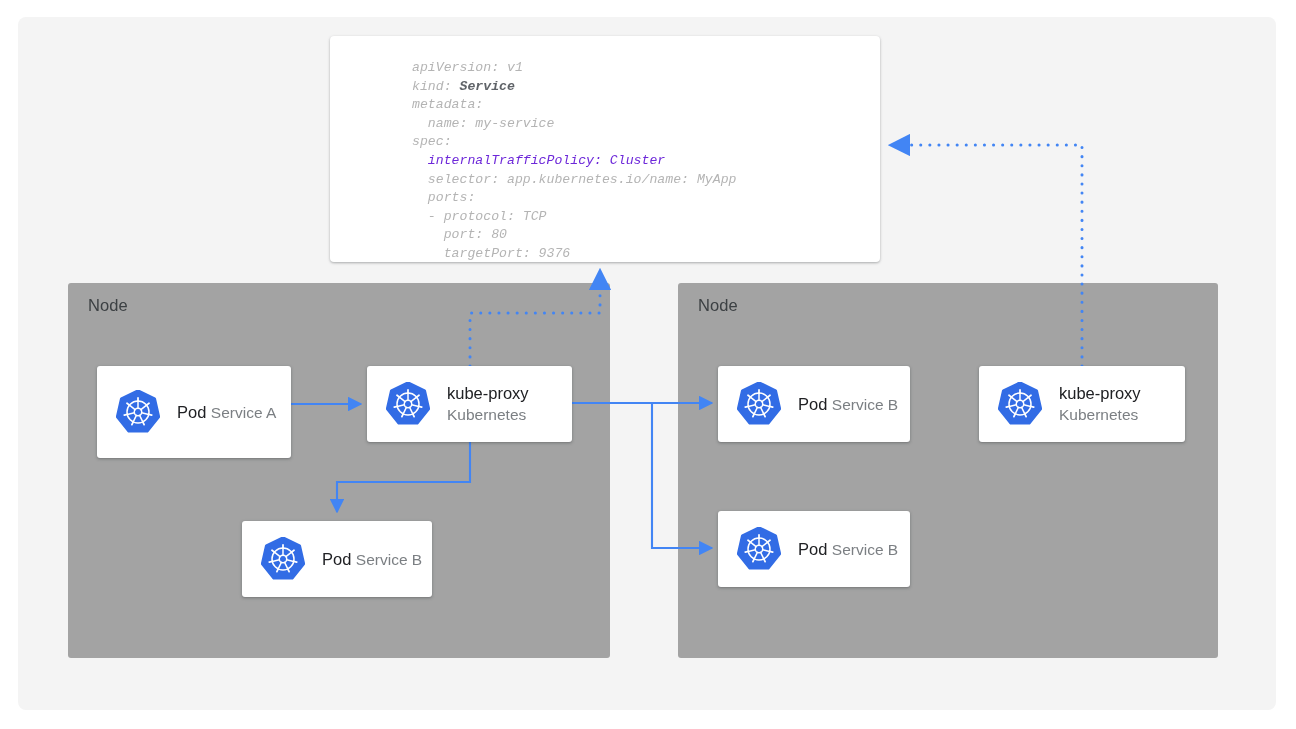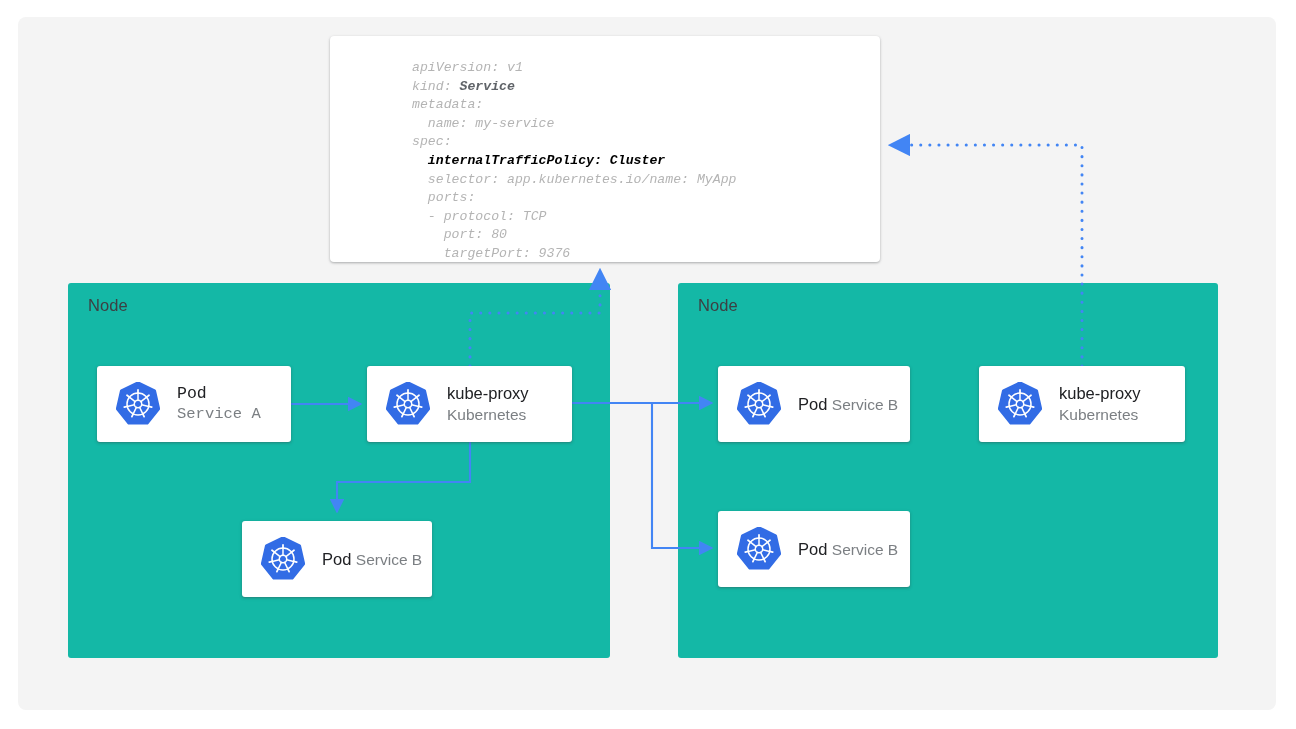--- a/index.html
+++ b/index.html
@@ -27,21 +27,21 @@
     top: 17px;
     width: 1258px;
     height: 693px;
     background: #f4f4f4;
     border-radius: 8px;
   }
 
   
   .node-box {
     position: absolute;
-    background: #14b8a6;
+    background: #a3a3a3;
     border-radius: 3px;
   }
   #node-left  { left: 68px;  top: 283px; width: 542px; height: 375px; }
   #node-right { left: 678px; top: 283px; width: 540px; height: 375px; }
 
   .node-label {
     position: absolute;
     left: 20px;
     top: 13px;
     font-size: 16.5px;
@@ -66,21 +66,21 @@
     left: 82px;
     top: 23px;
     font-family: "Liberation Mono", "DejaVu Sans Mono", monospace;
     font-size: 13.2px;
     line-height: 18.6px;
     color: #b4b4b4;
     font-style: italic;
     white-space: pre;
   }
   .yaml-line { display: block; white-space: pre; }
-  .yaml-line.bold { font-weight: bold; color: #000000; }
+  .yaml-line.bold { font-weight: normal; color: #6d28d9; }
 
   
   .entity {
     position: absolute;
     background: #ffffff;
     border-radius: 3px;
     box-shadow: 0 1px 2px rgba(60,64,67,.3), 0 1px 3px 1px rgba(60,64,67,.12);
     display: flex;
     align-items: center;
   }
@@ -105,21 +105,21 @@
     white-space: nowrap;
   }
   .entity .entity-sub {
     font-size: 15.5px;
     color: #7b7f83;
     line-height: 21px;
     white-space: nowrap;
     margin-top: 1px;
   }
 
-  #pod-a        { left: 97px;  top: 366px; width: 194px; height: 76px; font-family: Liberation Mono, monospace; }
+  #pod-a        { left: 97px;  top: 366px; width: 194px; height: 92px; }
   #kube-proxy-l { left: 367px; top: 366px; width: 205px; height: 76px; }
   #pod-b-left   { left: 242px; top: 521px; width: 190px; height: 76px; }
   #pod-b-r1     { left: 718px; top: 366px; width: 192px; height: 76px; }
   #pod-b-r2     { left: 718px; top: 511px; width: 192px; height: 76px; }
   #kube-proxy-r { left: 979px; top: 366px; width: 206px; height: 76px; }
 
   
   #connectors {
     position: absolute;
     left: 0;

